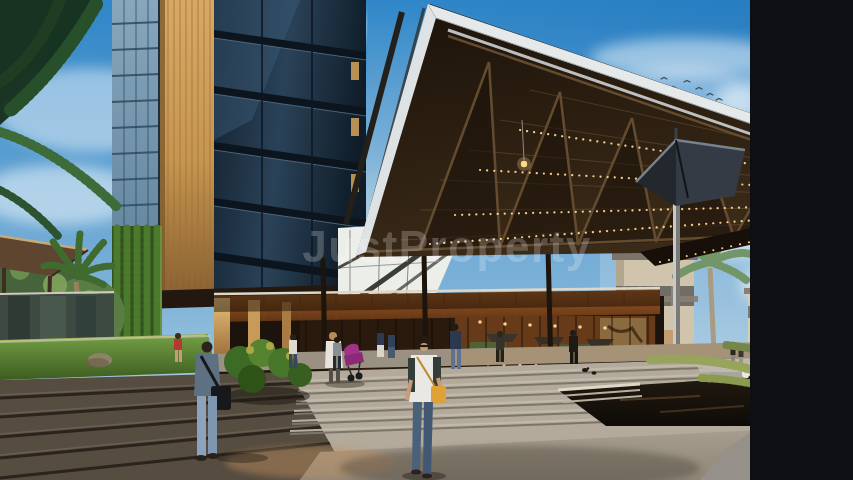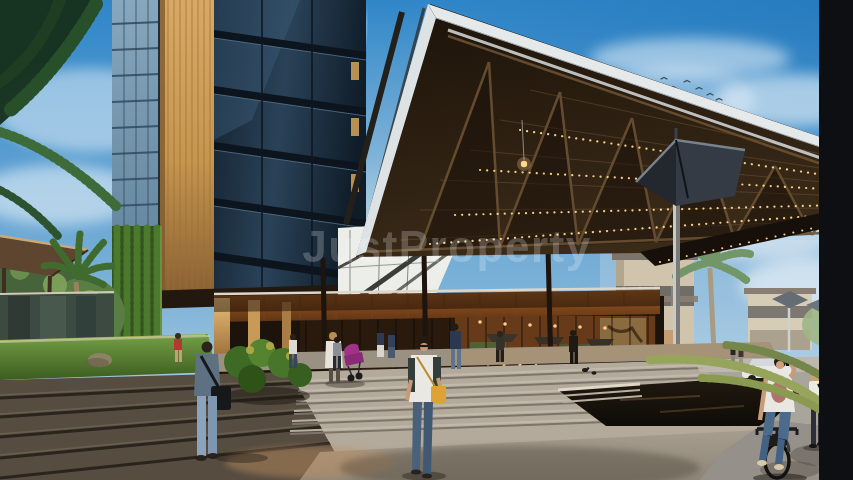--- a/index.html
+++ b/index.html
@@ -1,16 +1,16 @@
 <!DOCTYPE html>
 <html><head>
 <meta charset="utf-8">
 <style>
   html,body{margin:0;padding:0;background:#0d0f12;font-family:"Liberation Sans",sans-serif;}
-  .stage{position:relative;width:819px;height:480px;overflow:hidden;background:#14b8a6;}
+  .stage{position:relative;width:750px;height:480px;overflow:hidden;background:#14b8a6;}
   .stage svg{display:block;}
   .watermark{font-family:"Liberation Sans",sans-serif;font-weight:700;letter-spacing:1.5px;}
 </style>
 </head>
 <body>
 
 <div class="stage">
 <svg width="853" height="480" viewBox="0 0 853 480" xmlns="http://www.w3.org/2000/svg">
   <defs>
     <linearGradient id="skyGrad" x1="0" y1="0" x2="0" y2="1">

